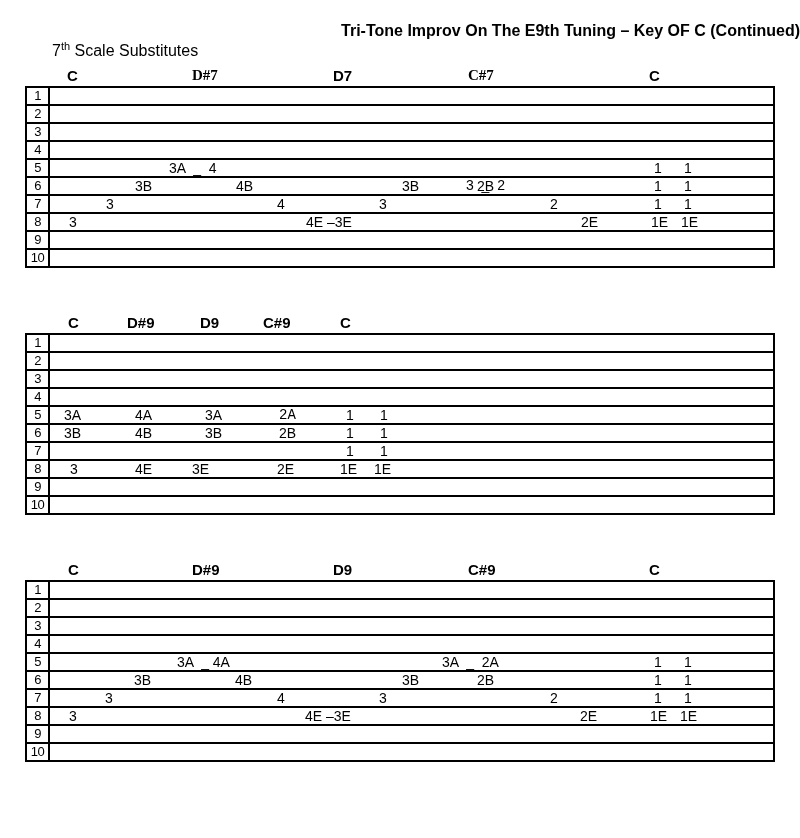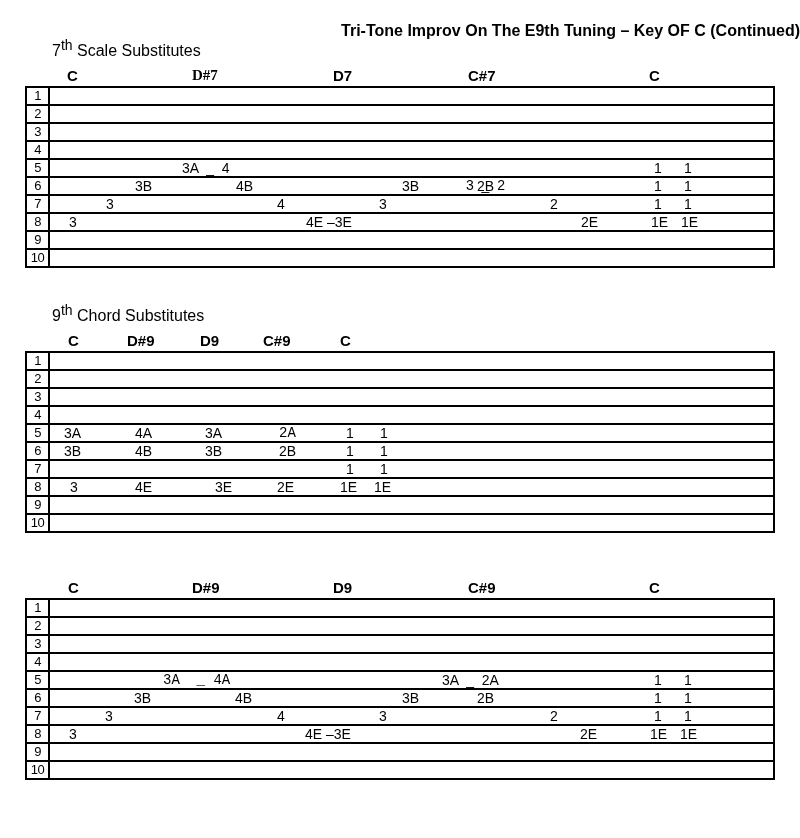--- a/index.html
+++ b/index.html
@@ -29,21 +29,21 @@
   .section { }
   .section + .section { margin-top: 39px; }
   .section-heading {
     margin: 3px 0 0 52px;
     font-size: 16px;
     font-weight: normal;
     line-height: 18px;
     white-space: pre;
   }
   .section-heading sup.sup {
-    font-size: 14px;
+    font-size: 11px;
     vertical-align: super;
     line-height: 0;
   }
   .chord-row {
     position: relative;
     height: 26px;
     margin-left: 25px;
     width: 750px;
   }
   .chord {
@@ -98,21 +98,21 @@
 
 <div class="page">
   <h1 class="title">Tri-Tone Improv On The E9th Tuning – Key OF C (Continued)</h1>
   <div id="sections">
       <div class="section">
         <div class="section-heading"><span>7</span><sup class="sup">th</sup><span> Scale Substitutes</span></div>
         <div class="chord-row">
           <span class="chord" style="left: 42px;">C</span>
           <span class="chord" style="left: 167px; font-family: Liberation Serif, serif;">D#7</span>
           <span class="chord" style="left: 308px;">D7</span>
-          <span class="chord" style="left: 443px;">C#7</span>
+          <span class="chord" style="left: 443px; font-family: Liberation Serif, serif;">C#7</span>
           <span class="chord" style="left: 624px;">C</span>
         </div>
         <div class="tab-table">
           <div class="tab-row">
             <div class="row-num">1</div>
             <div class="row-content"></div>
           </div>
           <div class="tab-row">
             <div class="row-num">2</div>
             <div class="row-content"></div>
@@ -121,21 +121,21 @@
             <div class="row-num">3</div>
             <div class="row-content"></div>
           </div>
           <div class="tab-row">
             <div class="row-num">4</div>
             <div class="row-content"></div>
           </div>
           <div class="tab-row">
             <div class="row-num">5</div>
             <div class="row-content">
-              <span class="tab-cell" style="left: 132px;">3A  _  4</span>
+              <span class="tab-cell" style="left: 119px;">3A  _  4</span>
               <span class="tab-cell" style="left: 416px; margin-top: 17px;">3  _  2</span>
               <span class="tab-cell" style="left: 604px;">1</span>
               <span class="tab-cell" style="left: 634px;">1</span>
             </div>
           </div>
           <div class="tab-row">
             <div class="row-num">6</div>
             <div class="row-content">
               <span class="tab-cell" style="left: 85px;">3B</span>
               <span class="tab-cell" style="left: 186px;">4B</span>
@@ -170,21 +170,20 @@
             <div class="row-num">9</div>
             <div class="row-content"></div>
           </div>
           <div class="tab-row">
             <div class="row-num">10</div>
             <div class="row-content"></div>
           </div>
         </div>
       </div>
       <div class="section">
-        <div class="section-heading"><span>9</span><sup class="sup">th</sup><span> Chord Substitutes</span></div>
         <div class="chord-row">
           <span class="chord" style="left: 43px;">C</span>
           <span class="chord" style="left: 102px;">D#9</span>
           <span class="chord" style="left: 175px;">D9</span>
           <span class="chord" style="left: 238px;">C#9</span>
           <span class="chord" style="left: 315px;">C</span>
         </div>
         <div class="tab-table">
           <div class="tab-row">
             <div class="row-num">1</div>
@@ -229,21 +228,21 @@
             <div class="row-content">
               <span class="tab-cell" style="left: 296px;">1</span>
               <span class="tab-cell" style="left: 330px;">1</span>
             </div>
           </div>
           <div class="tab-row">
             <div class="row-num">8</div>
             <div class="row-content">
               <span class="tab-cell" style="left: 20px;">3</span>
               <span class="tab-cell" style="left: 85px;">4E</span>
-              <span class="tab-cell" style="left: 165px; text-align: right;">3E</span>
+              <span class="tab-cell" style="left: 142px; text-align: right;">3E</span>
               <span class="tab-cell" style="left: 227px;">2E</span>
               <span class="tab-cell" style="left: 290px;">1E</span>
               <span class="tab-cell" style="left: 324px;">1E</span>
             </div>
           </div>
           <div class="tab-row">
             <div class="row-num">9</div>
             <div class="row-content"></div>
           </div>
           <div class="tab-row">
@@ -273,21 +272,21 @@
             <div class="row-num">3</div>
             <div class="row-content"></div>
           </div>
           <div class="tab-row">
             <div class="row-num">4</div>
             <div class="row-content"></div>
           </div>
           <div class="tab-row">
             <div class="row-num">5</div>
             <div class="row-content">
-              <span class="tab-cell" style="left: 113px; font-family: Liberation Mono, monospace;">3A  _ 4A</span>
+              <span class="tab-cell" style="left: 127px;">3A  _ 4A</span>
               <span class="tab-cell" style="left: 392px;">3A  _  2A</span>
               <span class="tab-cell" style="left: 604px;">1</span>
               <span class="tab-cell" style="left: 634px;">1</span>
             </div>
           </div>
           <div class="tab-row">
             <div class="row-num">6</div>
             <div class="row-content">
               <span class="tab-cell" style="left: 84px;">3B</span>
               <span class="tab-cell" style="left: 185px;">4B</span>

